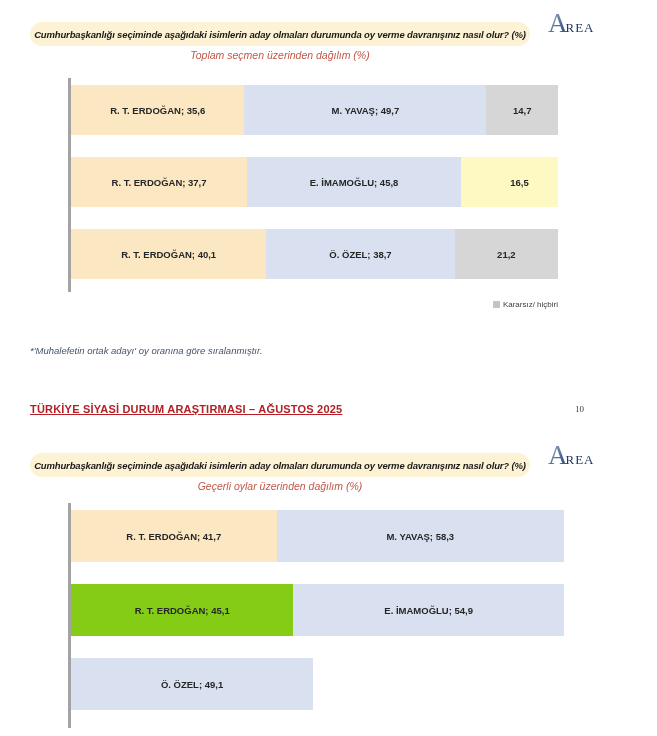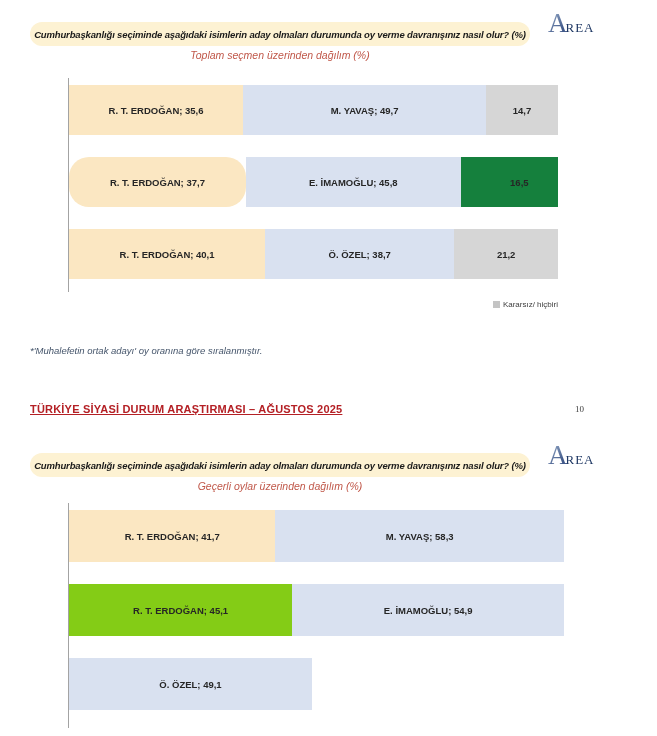--- a/index.html
+++ b/index.html
@@ -33,21 +33,21 @@
   }
 
   .subtitle{
     left:30px;width:500px;text-align:center;
     font-size:10.5px;font-style:italic;color:#C0584A;
   }
 
   
   .chart{
     left:68px;display:flex;flex-direction:column;
-    border-left:1px solid #a3a3a3;box-sizing:border-box;
+    border-left:3px solid #a3a3a3;box-sizing:border-box;
   }
   .chart-top{top:78px;width:490px;height:214px;padding-top:7px;gap:22px;}
   .chart-bottom{top:503px;width:496px;height:225px;padding-top:7px;gap:22px;}
   .bar-row{display:flex;width:100%;}
   .chart-top .bar-row{height:50px;}
   .chart-bottom .bar-row{height:52px;}
   .bar-seg{
     display:flex;align-items:center;justify-content:center;
     height:100%;overflow:hidden;
   }
@@ -101,27 +101,27 @@
         <span class="bar-label">R. T. ERDOĞAN; 35,6</span>
       </div>
       <div class="bar-seg" style="width: 49.7%; background: rgb(217, 225, 240);">
         <span class="bar-label">M. YAVAŞ; 49,7</span>
       </div>
       <div class="bar-seg" style="width: 14.7%; background: rgb(214, 214, 214);">
         <span class="bar-label">14,7</span>
       </div>
     </div>
     <div class="bar-row">
-      <div class="bar-seg" style="width: 37.7%; background: rgb(251, 231, 194); border-radius: 20px;">
+      <div class="bar-seg" style="width: 37.7%; background: rgb(251, 231, 194);">
         <span class="bar-label">R. T. ERDOĞAN; 37,7</span>
       </div>
       <div class="bar-seg" style="width: 45.8%; background: rgb(217, 225, 240);">
         <span class="bar-label">E. İMAMOĞLU; 45,8</span>
       </div>
-      <div class="bar-seg" style="width: 16.5%; background: #15803d; padding-left: 20px;">
+      <div class="bar-seg" style="width: 16.5%; background: #fef9c3; padding-left: 20px;">
         <span class="bar-label">16,5</span>
       </div>
     </div>
     <div class="bar-row">
       <div class="bar-seg" style="width: 40.1%; background: rgb(251, 231, 194);">
         <span class="bar-label">R. T. ERDOĞAN; 40,1</span>
       </div>
       <div class="bar-seg" style="width: 38.7%; background: rgb(217, 225, 240);">
         <span class="bar-label">Ö. ÖZEL; 38,7</span>
       </div>

